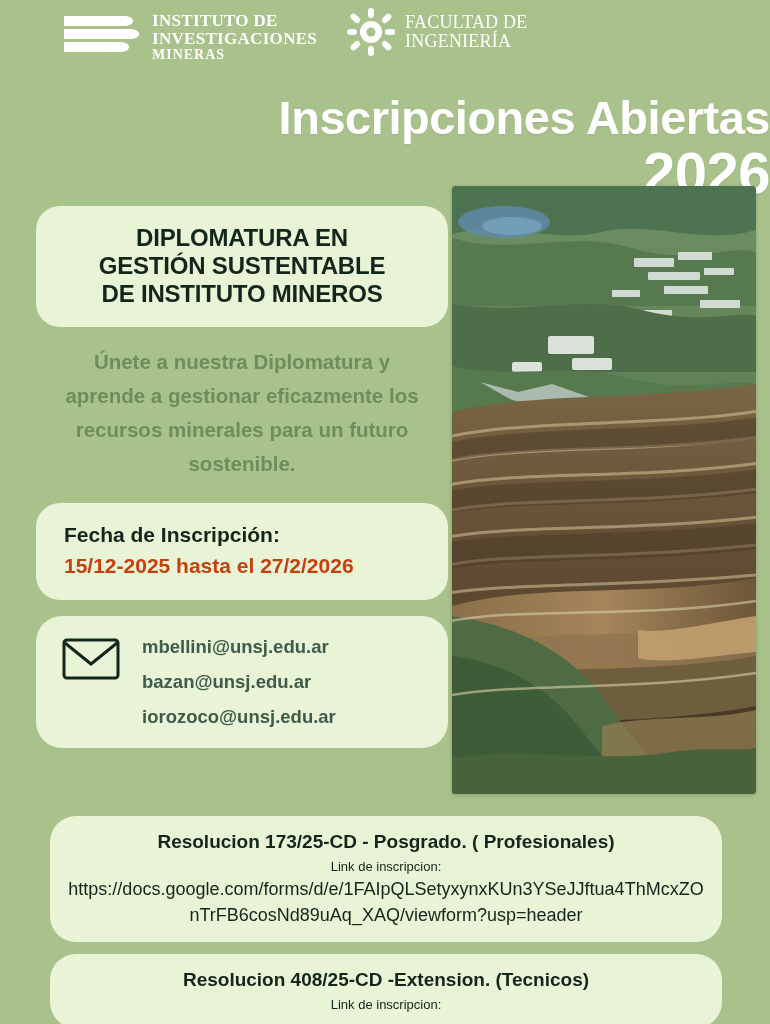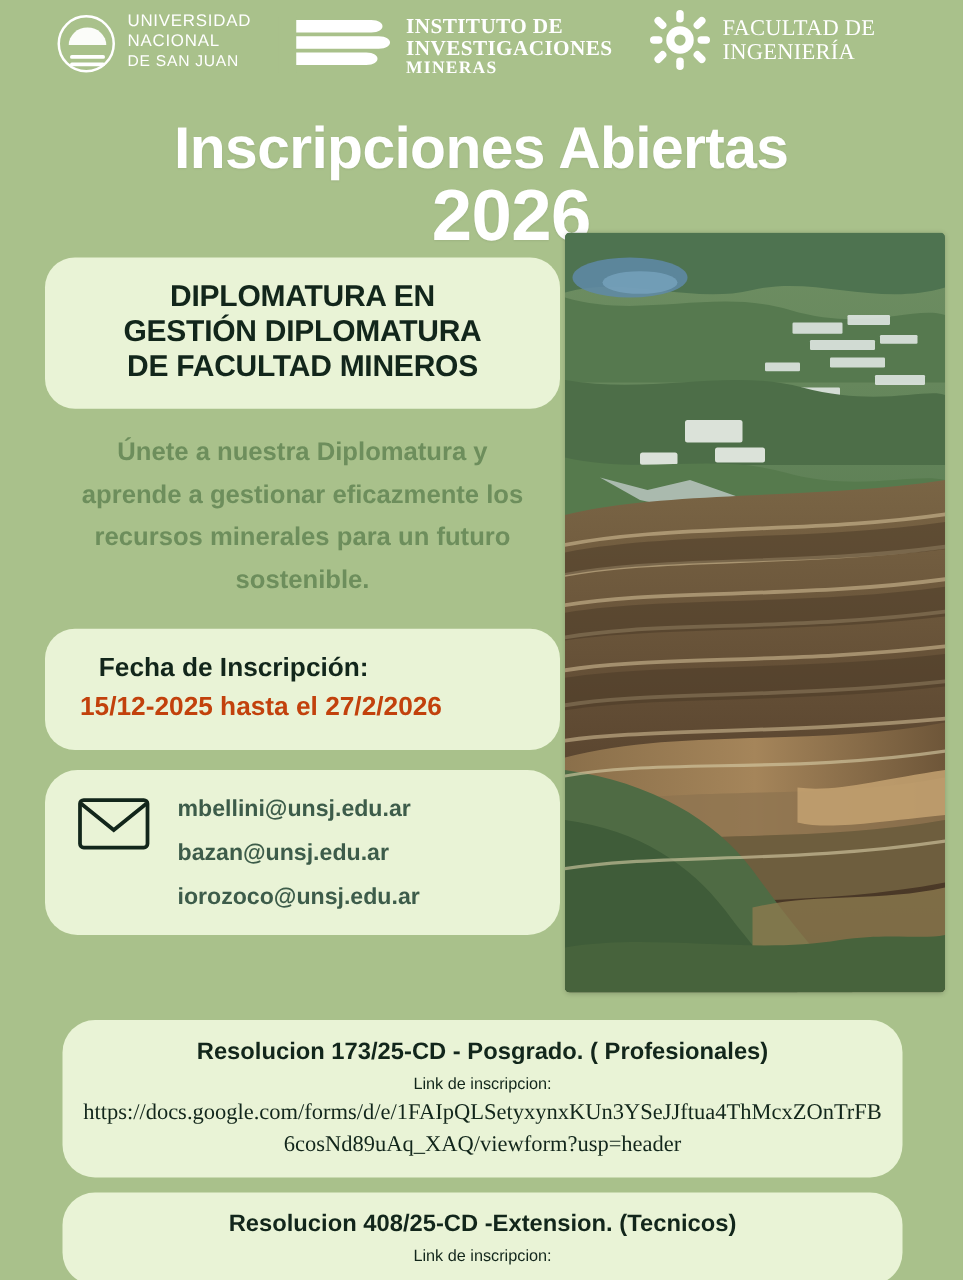--- a/index.html
+++ b/index.html
@@ -74,21 +74,21 @@
   .fi-text {
     color: #ffffff;
     font-size: 18px;
     line-height: 1.08;
     font-family: "Liberation Serif", serif;
     letter-spacing: .2px;
   }
 
   
   .title {
-    text-align: center;
+    text-align: right;
     color: #ffffff;
     font-size: 47px;
     font-weight: 800;
     letter-spacing: -0.5px;
     margin-top: 6px;
     text-shadow: 0 1px 2px rgba(0,0,0,.07);
   }
   .title .yr { display: block; font-size: 58px; margin-top: -6px; padding-left: 48px; }
 
   
@@ -134,21 +134,21 @@
     padding: 0 26px;
   }
 
   .dates {
     margin-top: 22px;
     background: #e9f3d6;
     border-radius: 24px;
     padding: 16px 0 18px 28px;
   }
   .dates .d1 {
-    color: #12261b; font-size: 21px; font-weight: 700; line-height: 1.5; margin-left: 15px;
+    color: #12261b; font-size: 21px; font-weight: 700; line-height: 1.5;
   }
   .dates .d2 {
     color: #c2410c; font-size: 21px; font-weight: 700; line-height: 1.5;
   }
 
   .contact {
     margin-top: 16px;
     background: #e9f3d6;
     border-radius: 26px;
     padding: 18px 16px 20px 26px;
@@ -175,38 +175,29 @@
   .bcard + .bcard { margin-top: 12px; }
   .bcard .res {
     color: #12261b; font-size: 19px; font-weight: 800; line-height: 1.5;
   }
   .bcard .lbl {
     color: #12261b; font-size: 13px; font-weight: 500; line-height: 1.5;
   }
   .bcard .url {
     color: #12261b; font-size: 18px; font-weight: 500; line-height: 1.45;
     word-break: break-all;
-    font-family: Liberation Serif, serif;
   }
 </style>
 </head>
 <body>
 
 <div class="poster">
 
   <div class="header">
 
-    <div class="logo-block">
-      <div class="unsj-mark"></div>
-      <div class="unsj-text">
-        <div class="big">UNIVERSIDAD</div>
-        <div class="big">NACIONAL</div>
-        <div>DE SAN JUAN</div>
-      </div>
-    </div>
 
     <div class="logo-block" style="margin-left:4px;">
       <div class="iim-mark">
         <svg viewBox="0 0 92 58" width="92" height="58" aria-hidden="true">
           <path d="M6 8 H74 C86 8 86 18 74 18 H6 Z" fill="#ffffff"></path>
           <path d="M6 21 H80 C92 21 92 31 80 31 H6 Z" fill="#ffffff"></path>
           <path d="M6 34 H70 C82 34 82 44 70 44 H6 Z" fill="#ffffff"></path>
           <path d="M0 6 L0 50 L14 50 L14 6 Z" fill="#a9c18b"></path>
         </svg>
       </div>
@@ -322,22 +313,22 @@
         <path d="M-6 510 C70 496 180 506 310 486"></path>
       </g>
     </svg>
   </div>
 
   <div class="left-col">
 
     <div class="card subtitle">
       <h2>
         <span>DIPLOMATURA EN</span><br>
-        <span>GESTIÓN  DIPLOMATURA</span><br>
-        <span>DE FACULTAD MINEROS</span>
+        <span>GESTIÓN  SUSTENTABLE</span><br>
+        <span>DE INSTITUTO MINEROS</span>
       </h2>
     </div>
 
     <div class="blurb">Únete a nuestra Diplomatura y aprende a gestionar eficazmente los recursos minerales para un futuro sostenible.</div>
 
     <div class="dates">
       <div class="d1">Fecha de Inscripción:</div>
       <div class="d2">15/12-2025 hasta el 27/2/2026</div>
     </div>
 

